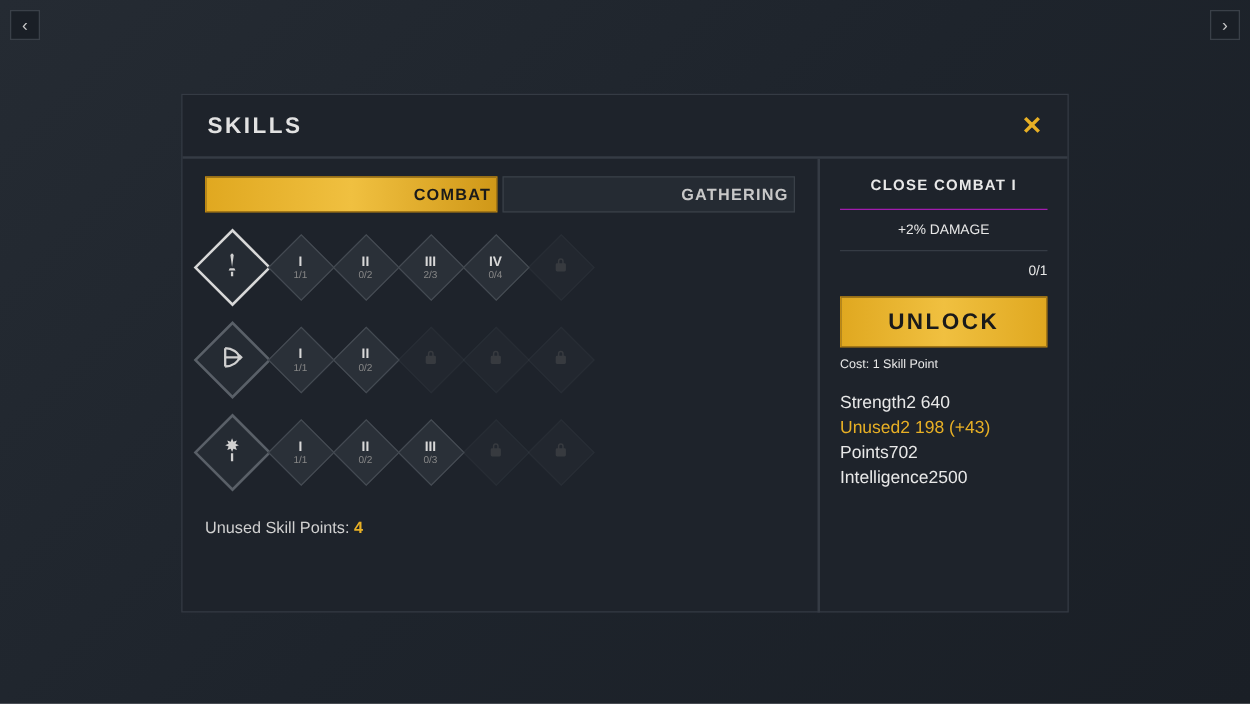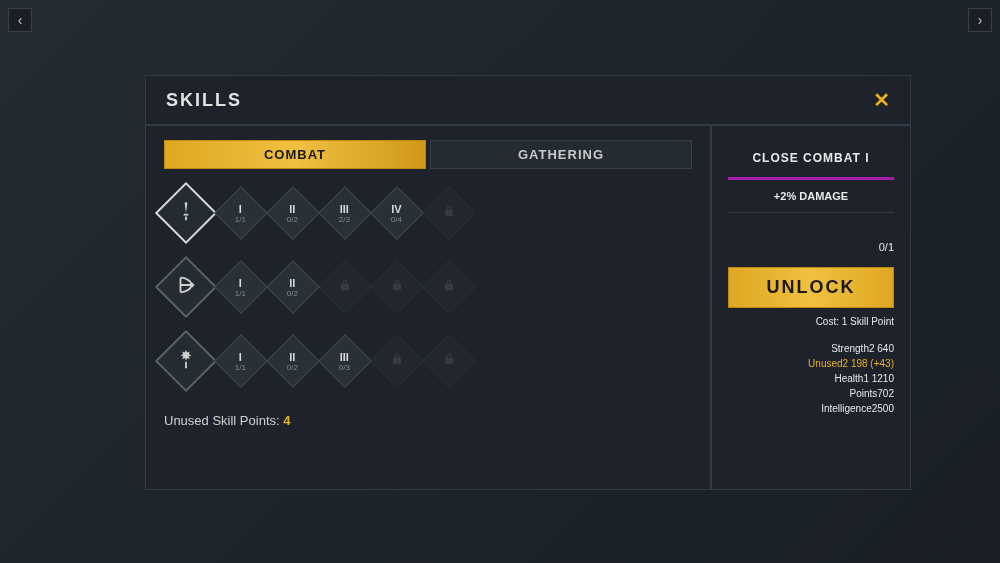--- a/index.html
+++ b/index.html
@@ -1,48 +1,48 @@
 <!DOCTYPE html>
 <html><head>
 <meta charset="utf-8">
 <style>
 *{margin:0;padding:0;box-sizing:border-box}
 body{width:1000px;height:563px;background:linear-gradient(135deg,#252b33 0%,#1e242c 50%,#1a1f26 100%);font-family:Arial,sans-serif;color:#e8e8e8;position:relative;overflow:hidden}
 .nav-btn{position:absolute;top:8px;width:24px;height:24px;background:#1a1f26;border:1px solid #3a4048;display:flex;align-items:center;justify-content:center;cursor:pointer;color:#c8c8c8;font-size:14px}
 .nav-prev{left:8px}
 .nav-next{right:8px}
-.panel{position:absolute;left:145px;top:75px;width:766px;height:415px;background:#1e232b;border:1px solid #353b44}
+.panel{position:absolute;left:145px;top:75px;width:710px;height:415px;background:#1e232b;border:1px solid #353b44}
 .header{display:flex;justify-content:space-between;align-items:center;padding:12px 20px;border-bottom:2px solid #353b44}
 .title{font-size:18px;font-weight:bold;letter-spacing:2px;color:#e2e2e2}
 .close{color:#e8b025;font-size:20px;font-weight:bold;cursor:pointer}
 .body{display:flex;height:calc(100% - 50px)}
 .left{flex:1;padding:14px 18px}
 .tabs{display:flex;gap:4px;margin-bottom:22px}
-.tab{flex:1;padding:6px 4px;text-align:center;font-weight:bold;font-size:13px;letter-spacing:1px;border:1px solid #3a4048;background:#252b33;cursor:pointer;color:#c8c8c8}
+.tab{flex:1;padding:6px 4px;text-align:right;font-weight:bold;font-size:13px;letter-spacing:1px;border:1px solid #3a4048;background:#252b33;cursor:pointer;color:#c8c8c8}
 .tab.active{background:linear-gradient(90deg,#e0a820 0%,#f0c040 50%,#d09818 100%);color:#1a1a1a;border-color:#c08810}
 .row{display:flex;align-items:center;gap:14px;margin-bottom:30px}
 .icon-diamond{width:44px;height:44px;transform:rotate(45deg);border:2px solid #5a6068;display:flex;align-items:center;justify-content:center;background:#252b33}
 .icon-diamond.sel{border-color:#d8d8d8}
 .icon-diamond>*{transform:rotate(-45deg)}
 .icon-diamond svg{width:22px;height:22px}
 .node{width:38px;height:38px;transform:rotate(45deg);border:1px solid #454b53;display:flex;align-items:center;justify-content:center;background:#2a3038;cursor:pointer}
 .node>div{transform:rotate(-45deg);text-align:center}
 .node .num{font-size:11px;font-weight:bold;color:#d8d8d8}
 .node .prog{font-size:8px;color:#888}
 .node.locked{opacity:0.35;border-color:#3a4048}
 .node.locked svg{width:14px;height:14px}
 .footer{font-size:13px;color:#d0d0d0;margin-top:8px}
 .footer span{color:#e8b025;font-weight:bold}
 .right{width:200px;border-left:2px solid #353b44;padding:14px 16px;display:flex;flex-direction:column}
-.skill-name{text-align:center;font-size:12px;font-weight:bold;letter-spacing:1px;margin-bottom:12px;margin-top:11px}
-.effect-box{padding:10px 0;text-align:center;font-size:11px;font-weight:bold;border-top:3px solid #a21caf;border-bottom:1px solid #353b44;margin-bottom:28px}
+.skill-name{text-align:center;font-size:12px;font-weight:bold;letter-spacing:1px;margin-bottom:12px;margin-top:0}
+.effect-box{padding:10px 0;text-align:center;font-size:11px;font-weight:normal;border-top:1px solid #a21caf;border-bottom:1px solid #353b44;margin-bottom:10px}
 .prog-txt{text-align:right;font-size:11px;margin-bottom:14px}
 .unlock{background:linear-gradient(90deg,#e0a820 0%,#f0c040 50%,#e0a820 100%);color:#1a1a1a;text-align:center;padding:9px 0;font-weight:bold;font-size:18px;letter-spacing:2px;border:1px solid #c08810;cursor:pointer;margin-bottom:8px}
-.cost{text-align:right;font-size:10px;margin-bottom:14px}
-.stat{display:flex;justify-content:flex-end;font-size:10px;padding:2px 0}
+.cost{text-align:left;font-size:10px;margin-bottom:14px}
+.stat{display:flex;justify-content:flex-start;font-size:14px;padding:2px 0}
 .stat.hl{color:#e8b025}
 </style>
 </head>
 <body>
 
 <div class="nav-btn nav-prev">‹</div>
 <div class="nav-btn nav-next">›</div>
 
 <div class="panel">
   <div class="header">
@@ -175,24 +175,20 @@
       <div id="stats">
           <div class="stat">
             <span>Strength</span>
             <span>2 640</span>
           </div>
           <div class="stat hl">
             <span>Unused</span>
             <span>2 198 (+43)</span>
           </div>
           <div class="stat">
-            <span>Health</span>
-            <span>1 1210</span>
-          </div>
-          <div class="stat">
             <span>Points</span>
             <span>702</span>
           </div>
           <div class="stat">
             <span>Intelligence</span>
             <span>2500</span>
           </div>
         </div>
     </div>
   </div>

